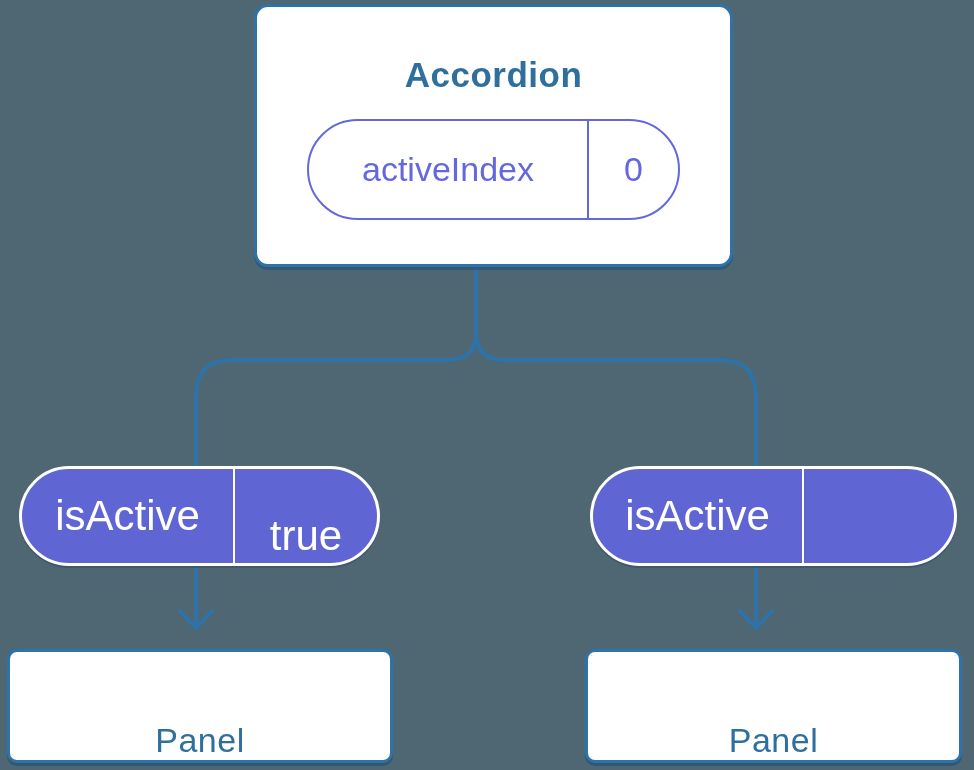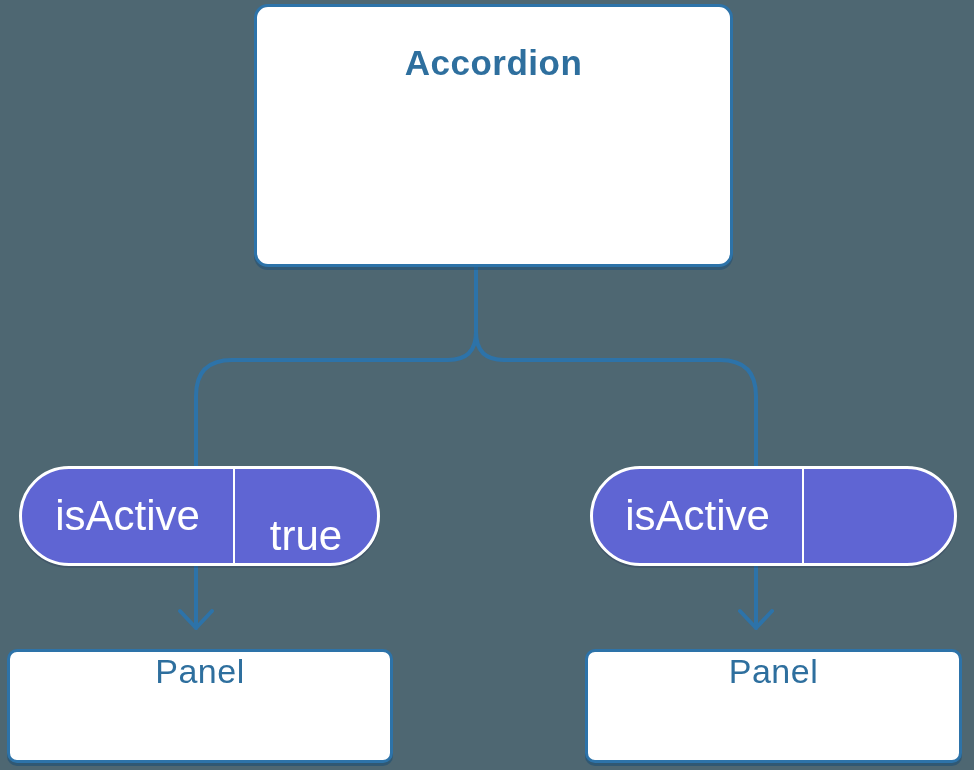--- a/index.html
+++ b/index.html
@@ -38,21 +38,21 @@
     left: 254px; top: 4px;
     width: 479px; height: 263px;
     background: var(--node-bg, #ffffff);
     border: 3px solid var(--line-blue, #2d73a9);
     border-radius: 14px;
     box-sizing: border-box;
     box-shadow: 0 3px 0 rgba(24, 76, 117, 0.5);
   }
   .root-title {
     position: absolute;
-    left: 0; top: 36px;
+    left: 0; top: 48px;
     width: 100%;
     text-align: center;
     font-size: 35px;
     font-weight: 600;
     letter-spacing: 0.5px;
     color: var(--text-blue, #2e6f9e);
   }
   
   .state-pill {
     position: absolute;
@@ -121,21 +121,21 @@
   .panel-node {
     position: absolute;
     top: 649px;
     height: 114px;
     box-sizing: border-box;
     background: var(--node-bg, #ffffff);
     border: 3px solid var(--line-blue, #2d73a9);
     border-radius: 10px;
     box-shadow: 0 3px 0 rgba(24, 76, 117, 0.55);
     display: flex;
-    align-items: flex-start;
+    align-items: flex-end;
     justify-content: center;
     font-size: 34px;
     font-weight: 500;
     letter-spacing: 0.5px;
     color: var(--text-blue, #2e6f9e);
   }
   .panel-node.left { left: 7px; width: 386px; }
   .panel-node.right { left: 585px; width: 377px; }
 </style>
 </head>
@@ -145,20 +145,24 @@
 
   <svg class="connectors" viewBox="0 0 974 770">
     <path d="M 476 266 L 476 332 Q 476 360 448 360 L 232 360 Q 196 360 196 396 L 196 628"></path>
     <path d="M 476 266 L 476 332 Q 476 360 504 360 L 720 360 Q 756 360 756 396 L 756 628"></path>
     <path d="M 180 611 L 196 628 L 212 611"></path>
     <path d="M 740 611 L 756 628 L 772 611"></path>
   </svg>
 
   <div class="root-node">
     <div class="root-title">Accordion</div>
+    <div class="state-pill">
+      <div class="cell-name">activeIndex</div>
+      <div class="cell-value">0</div>
+    </div>
   </div>
 
   <div class="prop-pill left">
     <div class="cell-name">isActive</div>
     <div class="cell-value">true</div>
   </div>
 
   <div class="prop-pill right">
     <div class="cell-name">isActive</div>
   </div>

